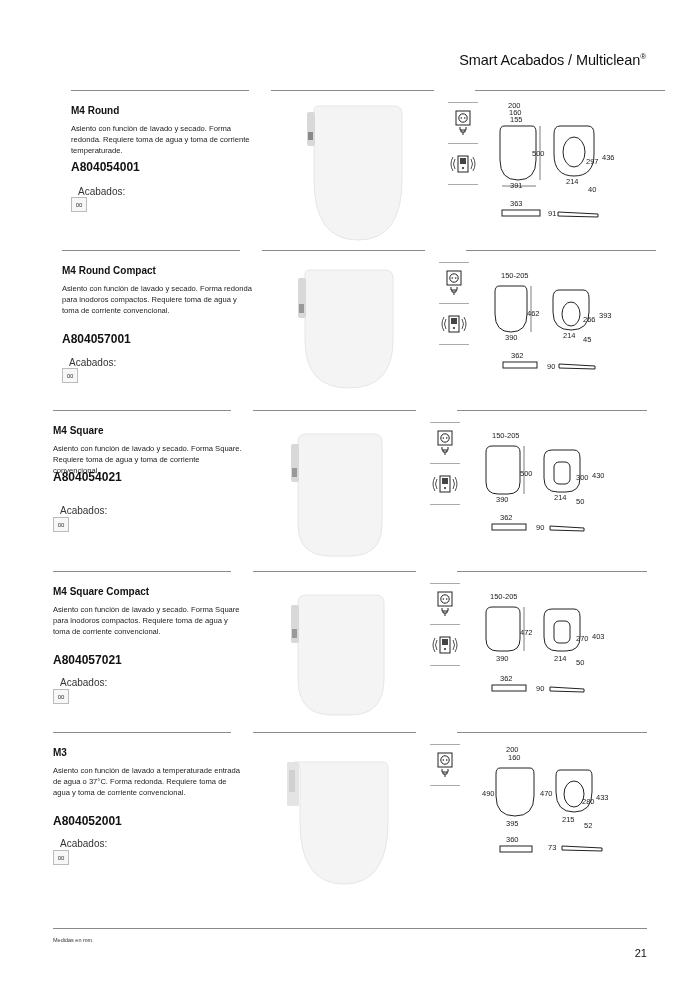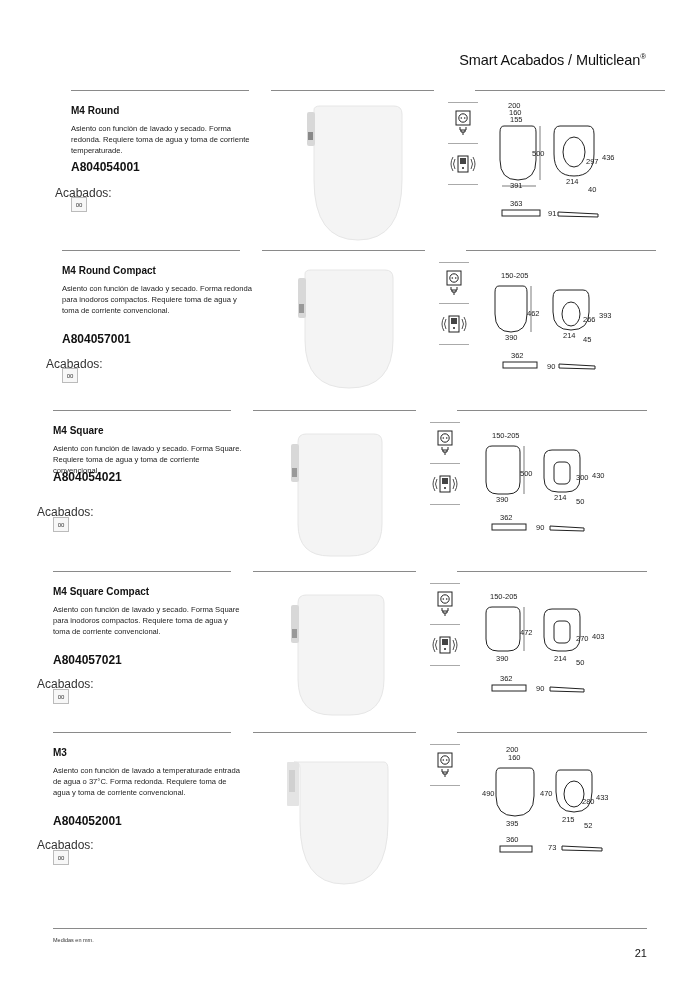--- a/index.html
+++ b/index.html
@@ -14,21 +14,21 @@
 
   .section { position: absolute; left: 0; width: 700px; height: 160px; }
   .rule { position: absolute; height: 1px; background: #8a8a8a; }
   .rule.r1 { left: 53px; width: 178px; top: 0; }
   .rule.r2 { left: 253px; width: 163px; top: 0; }
   .rule.r3 { left: 457px; width: 190px; top: 0; }
 
   .product-name { position: absolute; left: 53px; top: 15px; font-size: 10px; font-weight: bold; }
   .product-desc { position: absolute; left: 53px; top: 33px; width: 190px; font-size: 7.6px; line-height: 11px; color: #222; }
   .product-code { position: absolute; left: 53px; font-size: 12px; font-weight: bold; }
-  .finish-label { position: absolute; left: 37px; font-size: 12px; color: #333; }
+  .finish-label { position: absolute; left: 60px; font-size: 10px; color: #333; }
   .finish-swatch {
     position: absolute; left: 53px; width: 16px; height: 15px;
     border: 1px solid #bbb; background: #f7f7f7; font-size: 6px; color: #333;
     display: flex; align-items: center; justify-content: center;
   }
 
   .photo { position: absolute; left: 258px; top: 10px; width: 160px; height: 145px; }
 
   .icon-col { position: absolute; left: 430px; top: 12px; width: 30px; }
   .icon-col .hr { height: 1px; background: #aaa; width: 30px; }

